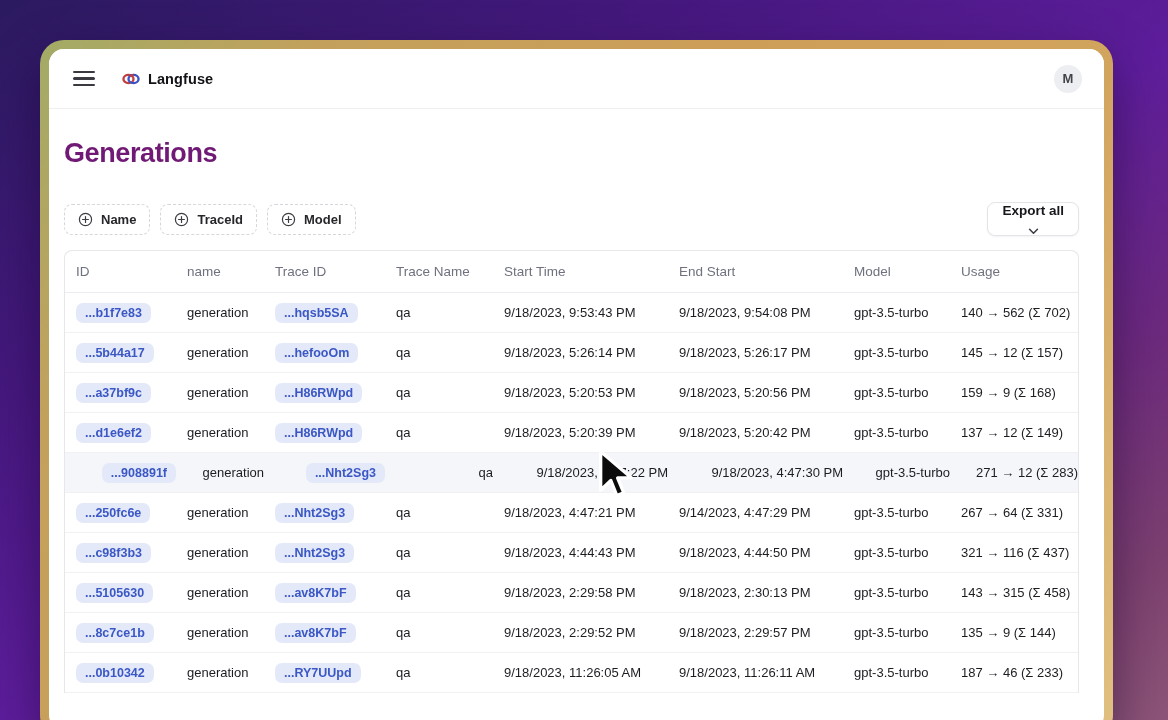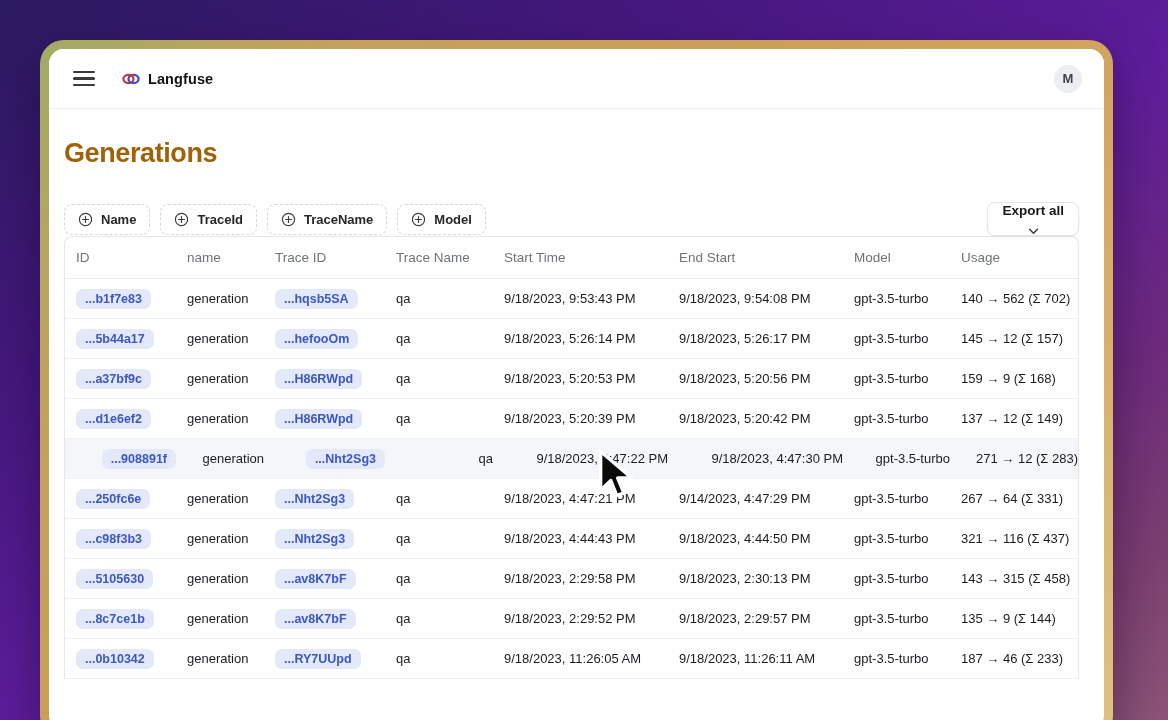--- a/index.html
+++ b/index.html
@@ -34,41 +34,41 @@
   .brand-name { font-size: 14.5px; font-weight: 700; color: #121217; letter-spacing: 0.1px; }
   .logo { width: 18px; height: 14px; display: inline-flex; }
   .avatar {
     margin-left: auto; width: 28px; height: 28px; border-radius: 50%;
     background: #eceef2; color: #43434a; font-size: 13px; font-weight: 600;
     display: flex; align-items: center; justify-content: center; cursor: pointer; border: none;
   }
 
   
   .main { padding: 0 25px 0 15px; }
-  .page-title { margin-top: 29px; font-size: 27px; font-weight: 700; color: #a16207; letter-spacing: -0.4px; }
+  .page-title { margin-top: 29px; font-size: 27px; font-weight: 700; color: #701a75; letter-spacing: -0.4px; }
 
   .toolbar { margin-top: 33px; display: flex; align-items: center; justify-content: space-between; }
   .filter-bar { display: flex; gap: 10px; }
   .filter-btn {
     display: inline-flex; align-items: center; gap: 8px; height: 31px; padding: 0 13px;
     background: #fff; border: 1px dashed #d6d6dc; border-radius: 8px;
     font-family: inherit; font-size: 13px; font-weight: 600; color: #26262b; cursor: pointer;
   }
   .filter-btn svg { color: #3d3d44; }
   .export-btn {
     display: inline-flex; align-items: center; gap: 10px; height: 34px; padding: 0 14px;
     background: #fff; border: 1px solid #e3e3e8; border-radius: 8px;
     font-family: inherit; font-size: 13.5px; font-weight: 600; color: #17171c; cursor: pointer;
     box-shadow: 0 1px 2px rgba(0,0,0,0.05);
     flex-direction: column;
   }
 
   
   .tablewrap {
-    border: 1px solid #e7e7eb; border-bottom: none;
+    margin-top: 14px; border: 1px solid #e7e7eb; border-bottom: none;
     border-radius: 8px 8px 0 0; overflow: hidden; background: #fff;
   }
   .thead, .row {
     display: grid;
     grid-template-columns: 111px 88px 121px 108px 175px 175px 107px minmax(0,1fr);
     align-items: center;
   }
   .thead { height: 42px; border-bottom: 1px solid #ececf0; }
   .th { padding-left: 11px; font-size: 13.5px; color: #6f727e; font-weight: 400; white-space: nowrap; }
   .row { height: 40px; border-bottom: 1px solid #f1f1f4; cursor: pointer; }
@@ -131,29 +131,20 @@
                 </span>
                 <span>TraceId</span>
               </button>
               <button class="filter-btn">
                 <span style="display: inline-flex;">
                   <svg viewBox="0 0 16 16" width="15" height="15">
                     <circle cx="8" cy="8" r="6.5" fill="none" stroke="currentColor" stroke-width="1.3"></circle>
                     <path d="M8 4.9v6.2M4.9 8h6.2" stroke="currentColor" stroke-width="1.3" stroke-linecap="round"></path>
                   </svg>
                 </span>
-                <span>TraceName</span>
-              </button>
-              <button class="filter-btn">
-                <span style="display: inline-flex;">
-                  <svg viewBox="0 0 16 16" width="15" height="15">
-                    <circle cx="8" cy="8" r="6.5" fill="none" stroke="currentColor" stroke-width="1.3"></circle>
-                    <path d="M8 4.9v6.2M4.9 8h6.2" stroke="currentColor" stroke-width="1.3" stroke-linecap="round"></path>
-                  </svg>
-                </span>
                 <span>Model</span>
               </button>
             </div>
           <button class="export-btn">
             <span>Export all</span>
             <span style="display:inline-flex;">
               <svg viewBox="0 0 12 8" width="11" height="7">
                   <path d="M1.5 1.5 L6 6 L10.5 1.5" fill="none" stroke="#3f3f46" stroke-width="1.8" stroke-linecap="round" stroke-linejoin="round"></path>
                 </svg>
             </span>

